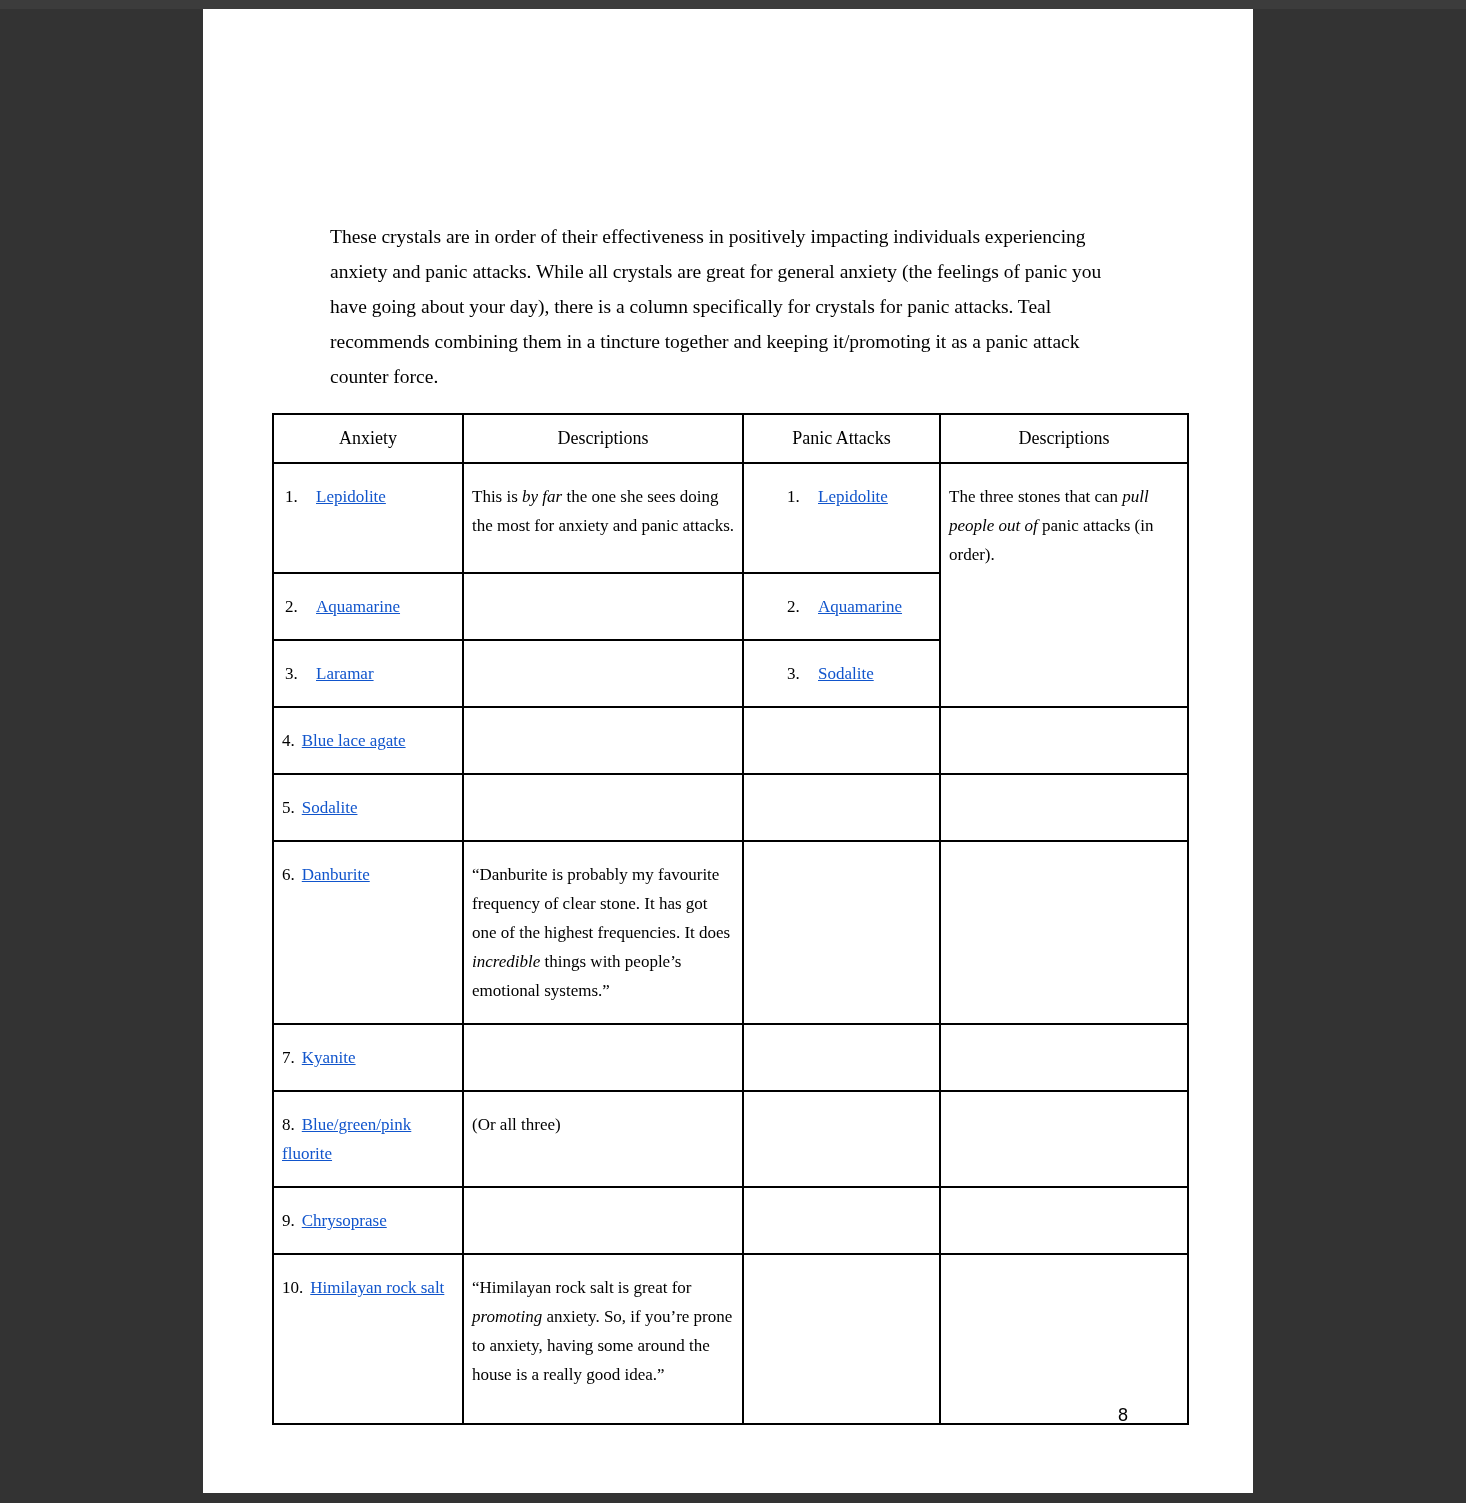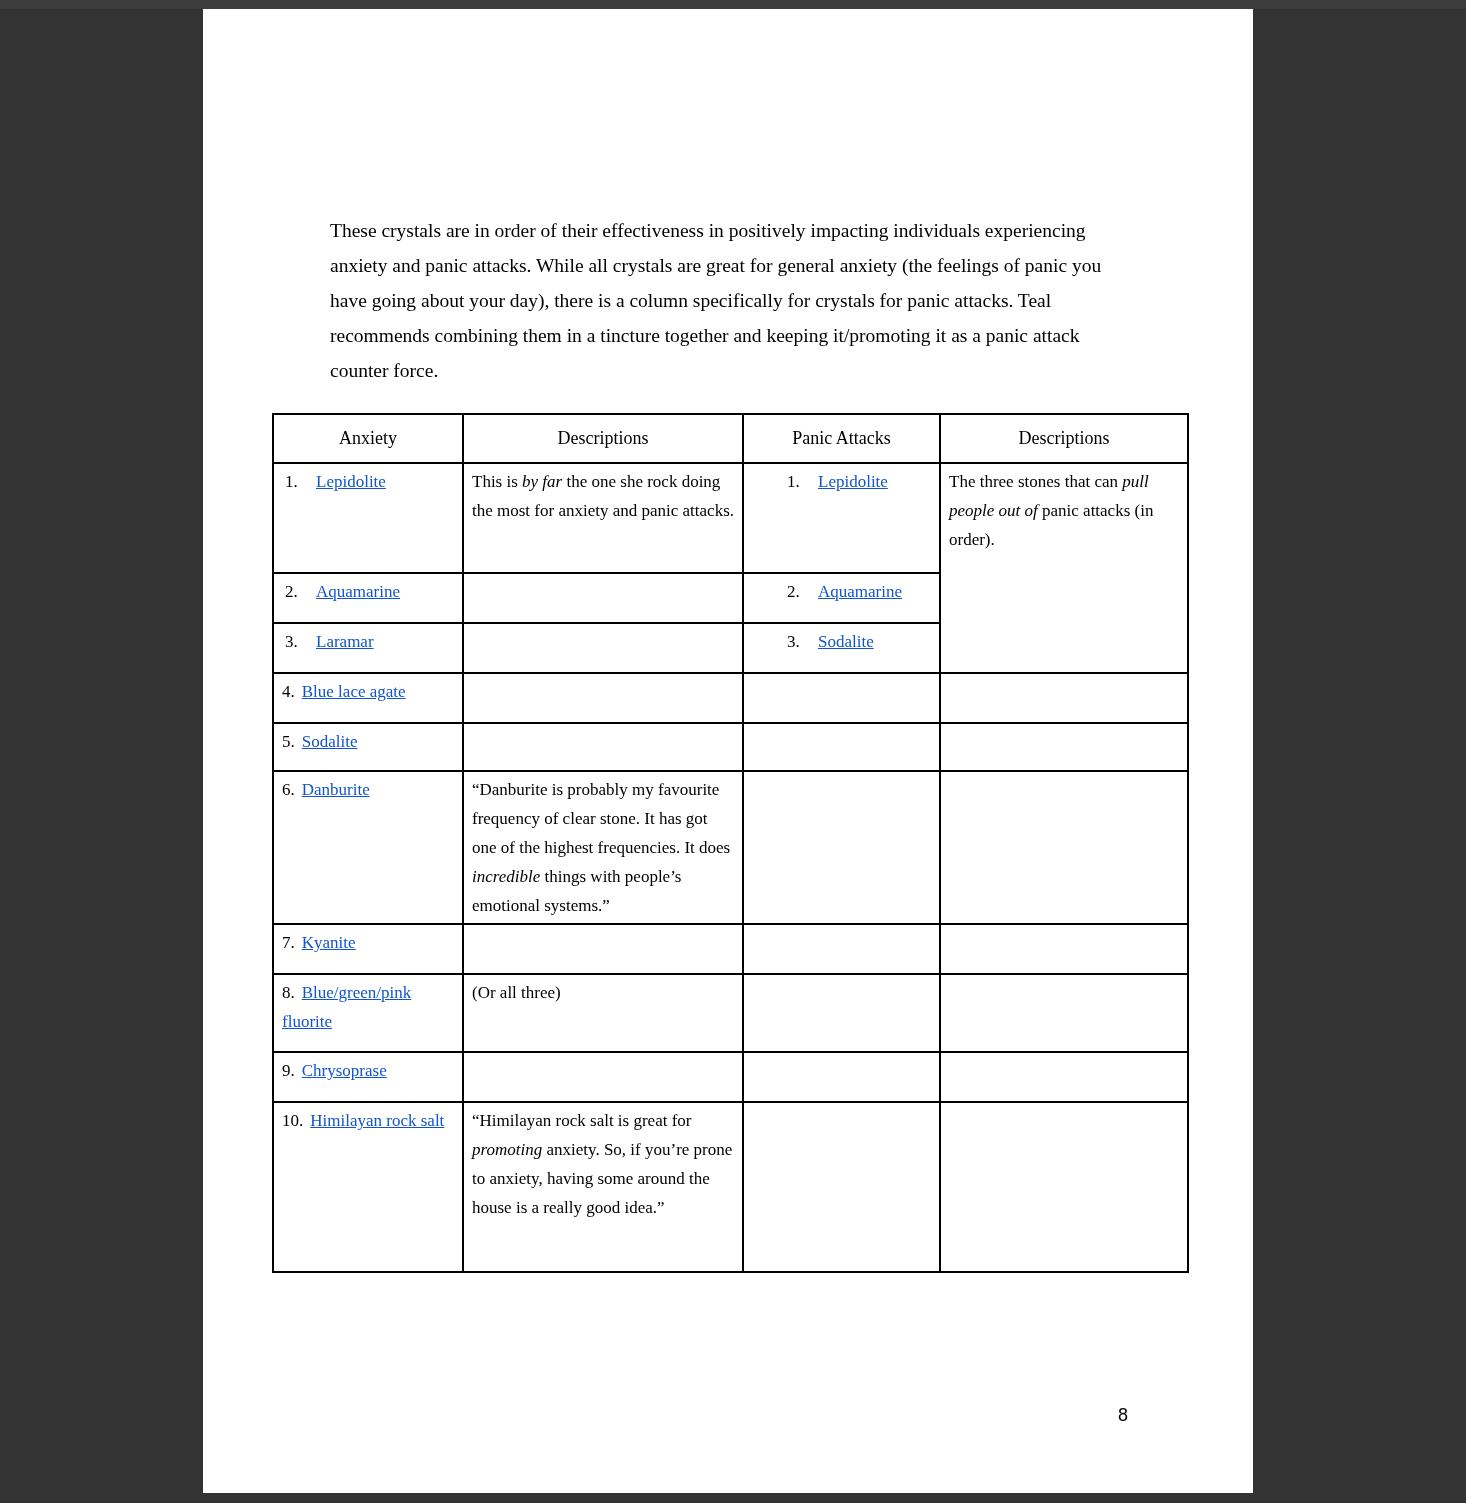--- a/index.html
+++ b/index.html
@@ -21,39 +21,39 @@
     background: #ffffff;
     color: #000000;
   }
   .doc-title {
     position: absolute; left: 127px; top: 140px;
     font-size: 33px; font-weight: 400;
     letter-spacing: 0.2px;
     white-space: nowrap;
   }
   .intro {
-    position: absolute; left: 127px; top: 204px;
+    position: absolute; left: 127px; top: 210px;
     width: 800px;
     font-size: 19.5px; line-height: 35px;
   }
   table.crystals {
     position: absolute; left: 69px; top: 404px;
     border-collapse: collapse;
     table-layout: fixed;
     width: 915px;
     font-size: 17px; line-height: 29px;
   }
   table.crystals col.c1 { width: 190px; }
   table.crystals col.c2 { width: 280px; }
   table.crystals col.c3 { width: 197px; }
   table.crystals col.c4 { width: 248px; }
   table.crystals th, table.crystals td {
     border: 2px solid #000000;
     vertical-align: top;
-    padding: 3px 8px;
+    padding: 18px 8px;
     text-align: left;
   }
   table.crystals th {
     font-weight: 400;
     font-size: 18px;
     text-align: center;
     height: 49px;
     vertical-align: middle;
     padding: 6px 0;
   }
@@ -109,21 +109,21 @@
     <tbody>
         <tr>
       <th>Anxiety</th>
       <th>Descriptions</th>
       <th>Panic Attacks</th>
       <th>Descriptions</th>
     </tr>
 
     <tr class="rh110">
       <td><span class="num-list">1.</span><a class="crystal-link">Lepidolite</a></td>
-      <td><span>This is </span><span class="it">by far</span><span> the one she rock doing the most for anxiety and panic attacks.</span></td>
+      <td><span>This is </span><span class="it">by far</span><span> the one she sees doing the most for anxiety and panic attacks.</span></td>
       <td><span class="num-panic">1.</span><a class="crystal-link">Lepidolite</a></td>
       <td rowspan="3"><span>The three stones that can </span><span class="it">pull people out of</span><span> panic attacks (in order).</span></td>
     </tr>
 
     <tr class="rh50">
       <td><span class="num-list">2.</span><a class="crystal-link">Aquamarine</a></td>
       <td></td>
       <td><span class="num-panic">2.</span><a class="crystal-link">Aquamarine</a></td>
     </tr>
 

